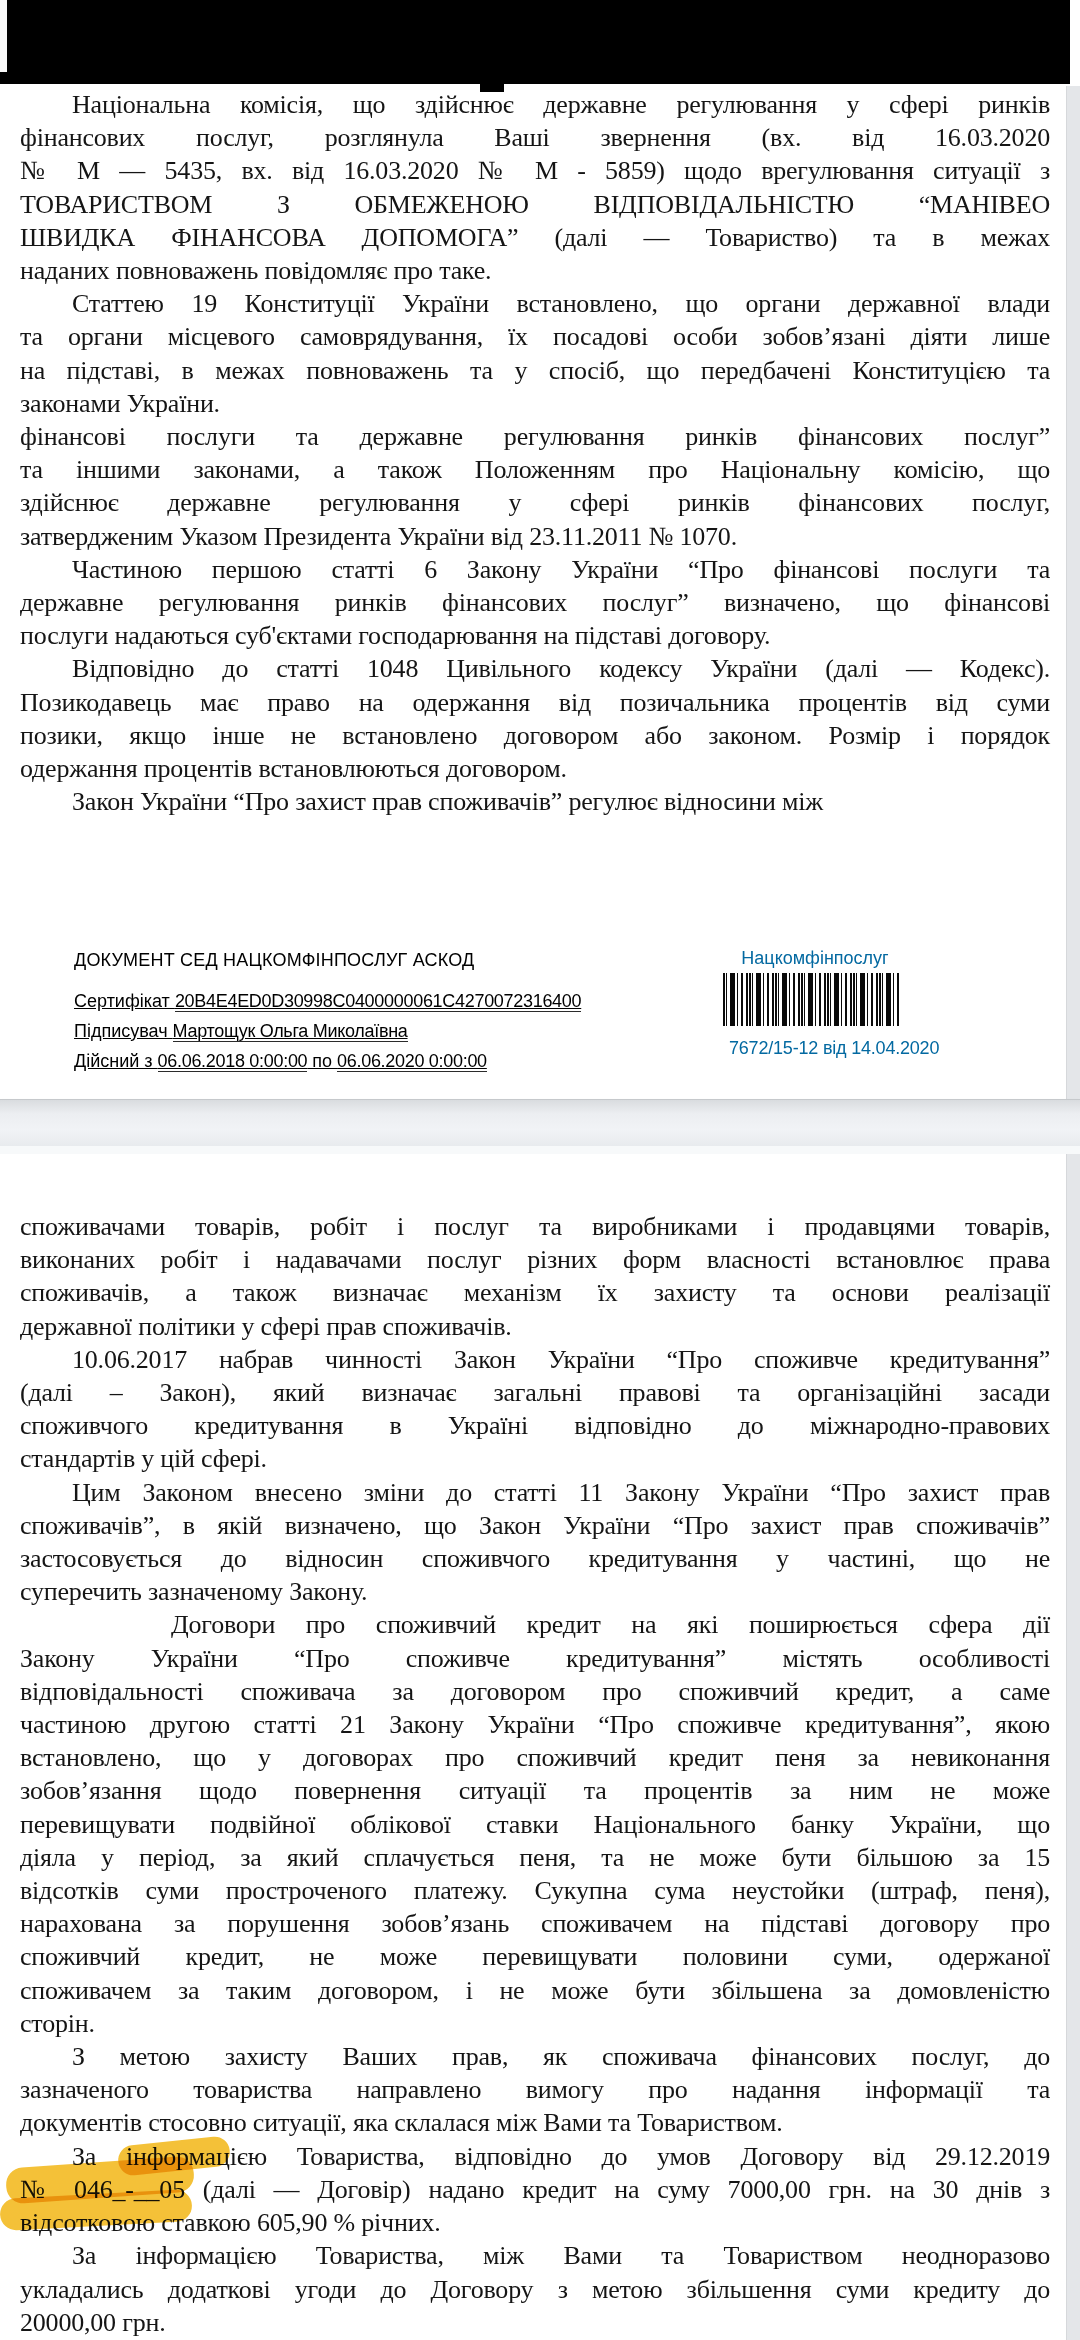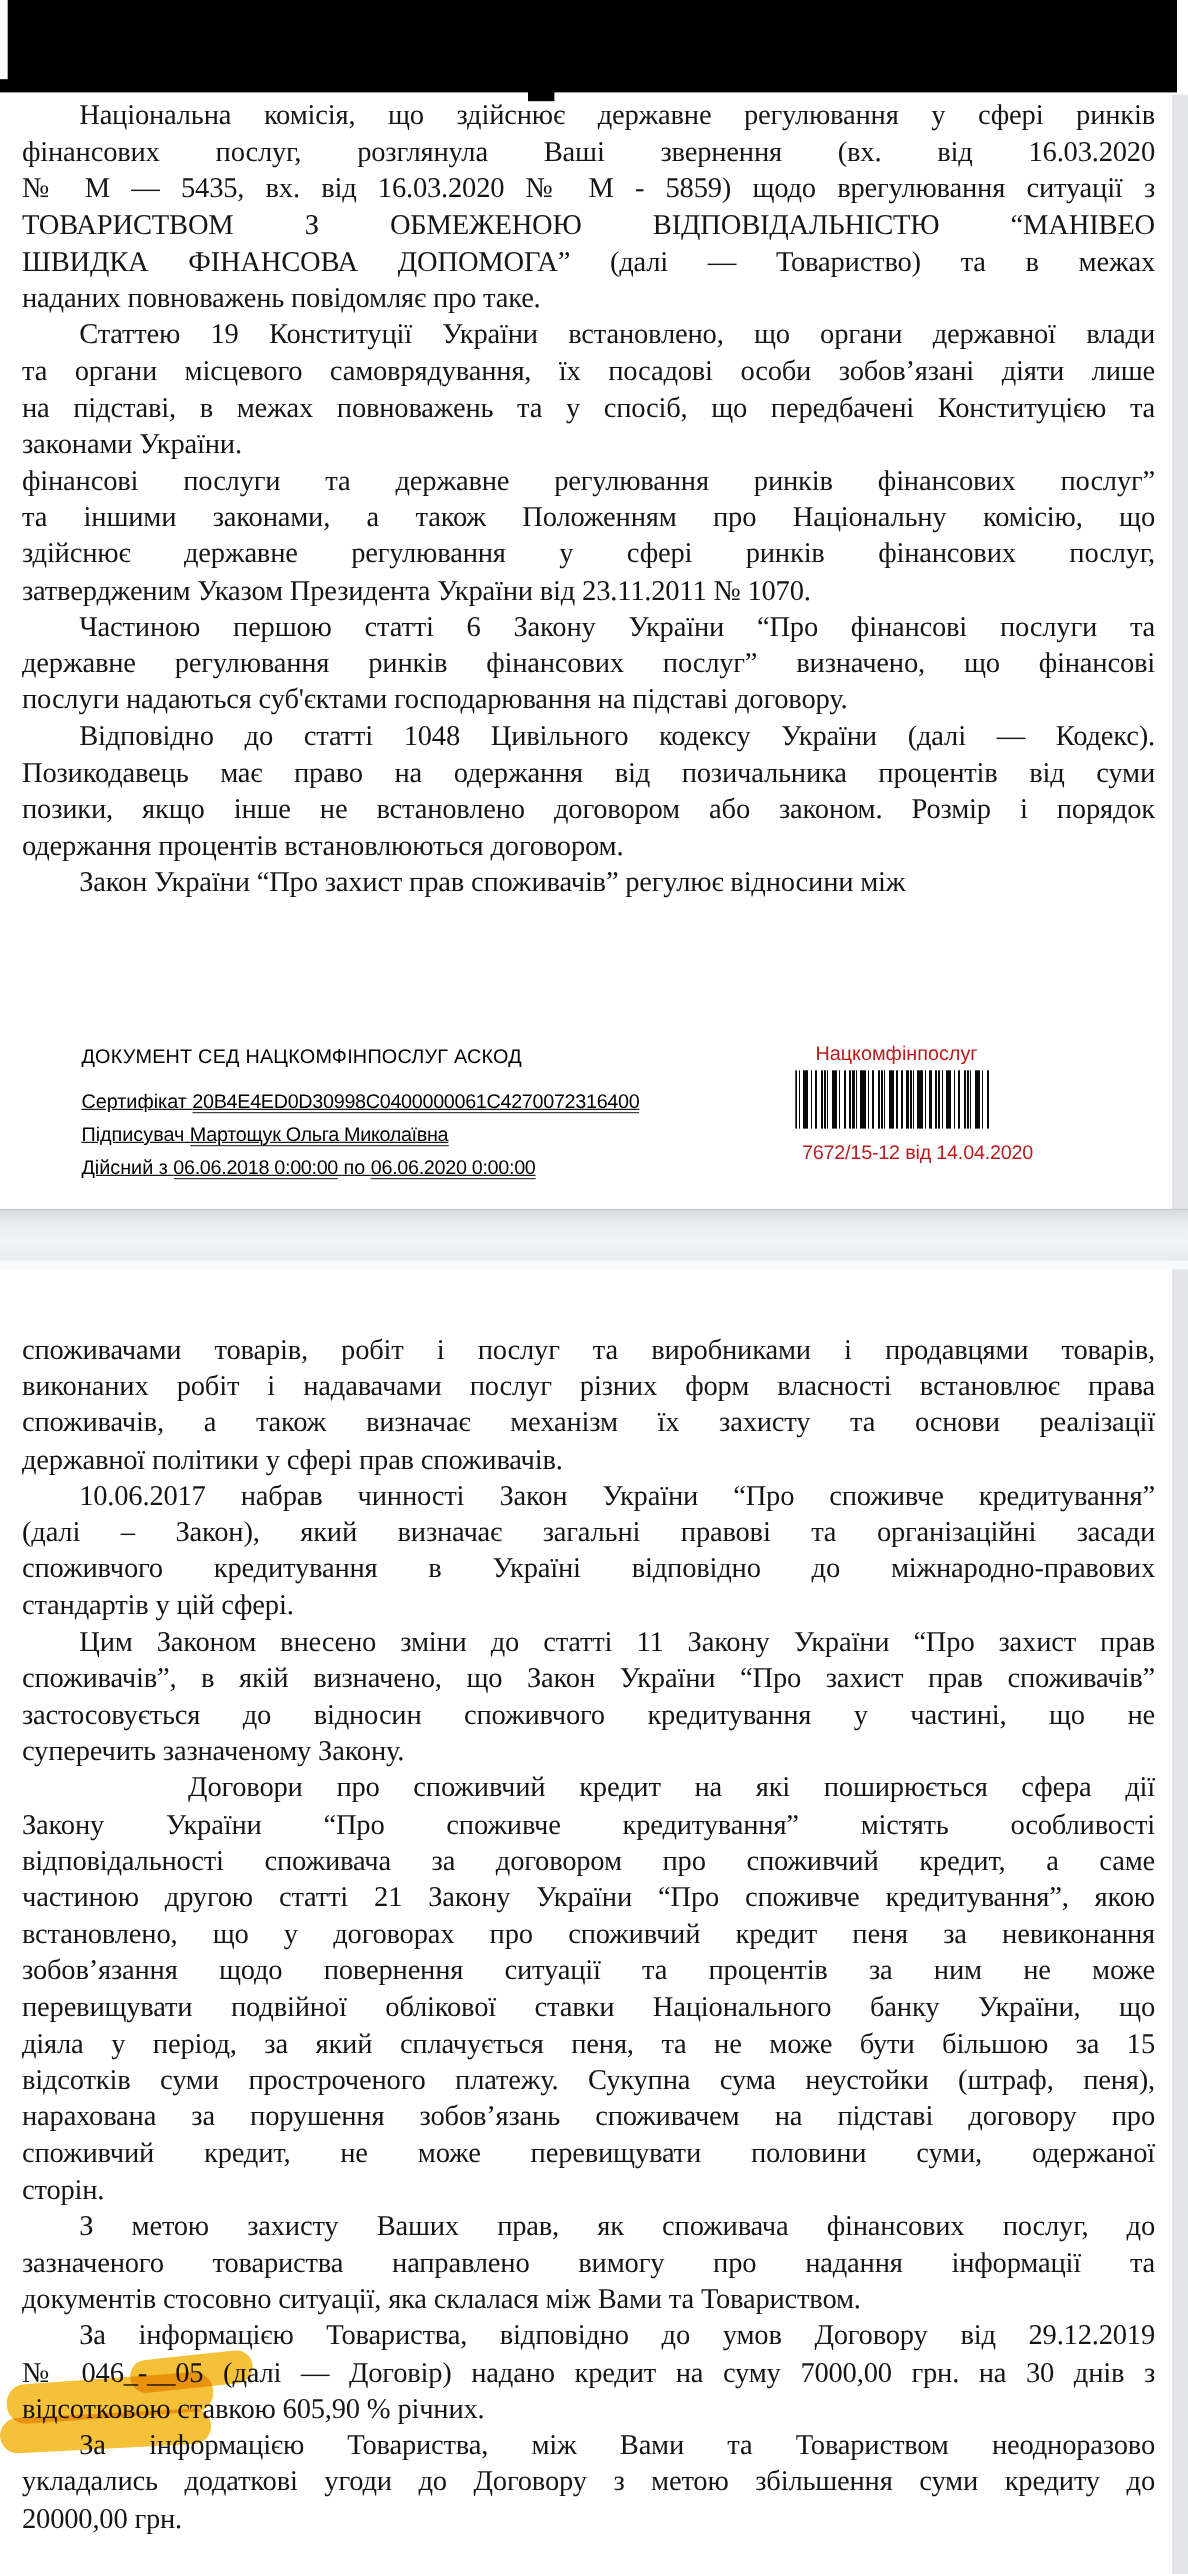--- a/index.html
+++ b/index.html
@@ -33,21 +33,21 @@
     position:absolute; left:74px; top:950px; width:560px;
     font-family:"Liberation Sans", sans-serif; font-size:18px; color:#000000;
   }
   .sig-header { margin-bottom:18px; letter-spacing:0.2px; }
   .sig-row { margin-top:6px; line-height:24px;text-decoration:underline; }
   .u { border-bottom:1.5px solid #2b2b2b; padding-bottom:0px; letter-spacing:-0.3px; }
 
   
   .stamp {
     position:absolute; left:690px; top:948px; width:250px;
-    font-family:"Liberation Sans", sans-serif; font-size:18px; color:#b91c1c;
+    font-family:"Liberation Sans", sans-serif; font-size:18px; color:#0369a1;
   }
   .stamp-org { text-align:center; width:210px; margin-left:20px; }
   .barcode {
     margin-left:33px; margin-top:4px; width:177px; height:53px;
     background:
       repeating-linear-gradient(90deg,
         #0a0a0a 0px, #0a0a0a 2px, #ffffff 2px, #ffffff 3px,
         #0a0a0a 3px, #0a0a0a 4px, #ffffff 4px, #ffffff 7px,
         #0a0a0a 7px, #0a0a0a 12px, #ffffff 12px, #ffffff 14px,
         #0a0a0a 14px, #0a0a0a 15px, #ffffff 15px, #ffffff 18px,
@@ -139,20 +139,21 @@
       <div class="tline">Закону України “Про споживче кредитування” містять особливості</div>
       <div class="tline">відповідальності споживача за договором про споживчий кредит, а саме</div>
       <div class="tline">частиною другою статті 21 Закону України “Про споживче кредитування”, якою</div>
       <div class="tline">встановлено, що у договорах про споживчий кредит пеня за невиконання</div>
       <div class="tline">зобов’язання щодо повернення ситуації та процентів за ним не може</div>
       <div class="tline">перевищувати подвійної облікової ставки Національного банку України, що</div>
       <div class="tline">діяла у період, за який сплачується пеня, та не може бути більшою за 15</div>
       <div class="tline">відсотків суми простроченого платежу. Сукупна сума неустойки (штраф, пеня),</div>
       <div class="tline">нарахована за порушення зобов’язань споживачем на підставі договору про</div>
       <div class="tline">споживчий кредит, не може перевищувати половини суми, одержаної</div>
+      <div class="tline">споживачем за таким договором, і не може бути збільшена за домовленістю</div>
       <div class="tline end">сторін.</div>
       <div class="tline ind">З метою захисту Ваших прав, як споживача фінансових послуг, до</div>
       <div class="tline">зазначеного товариства направлено вимогу про надання інформації та</div>
       <div class="tline end">документів стосовно ситуації, яка склалася між Вами та Товариством.</div>
       <div class="tline ind">За інформацією Товариства, відповідно до умов Договору від 29.12.2019</div>
       <div class="tline">№ 046_-__05 (далі — Договір) надано кредит на суму 7000,00 грн. на 30 днів з</div>
       <div class="tline end">відсотковою ставкою 605,90 % річних.</div>
       <div class="tline ind">За інформацією Товариства, між Вами та Товариством неодноразово</div>
       <div class="tline">укладались додаткові угоди до Договору з метою збільшення суми кредиту до</div>
       <div class="tline end">20000,00 грн.</div>

